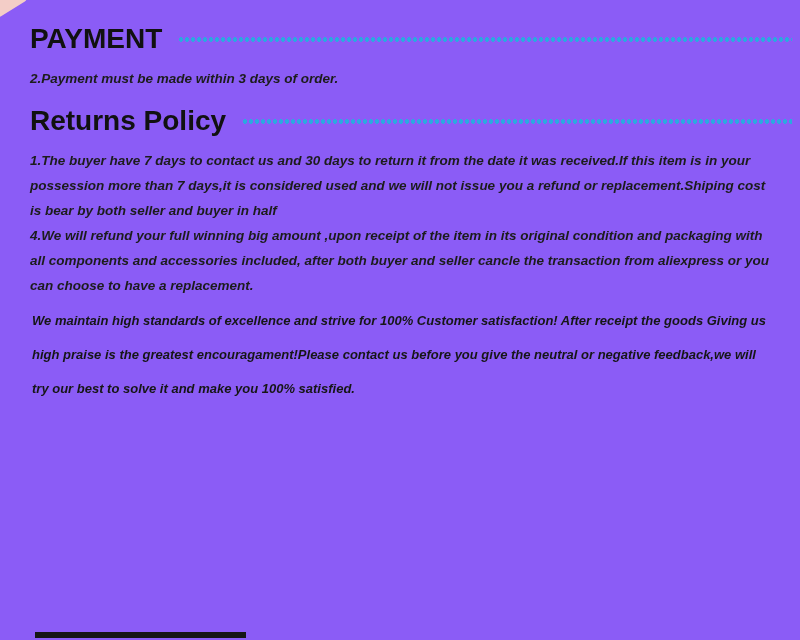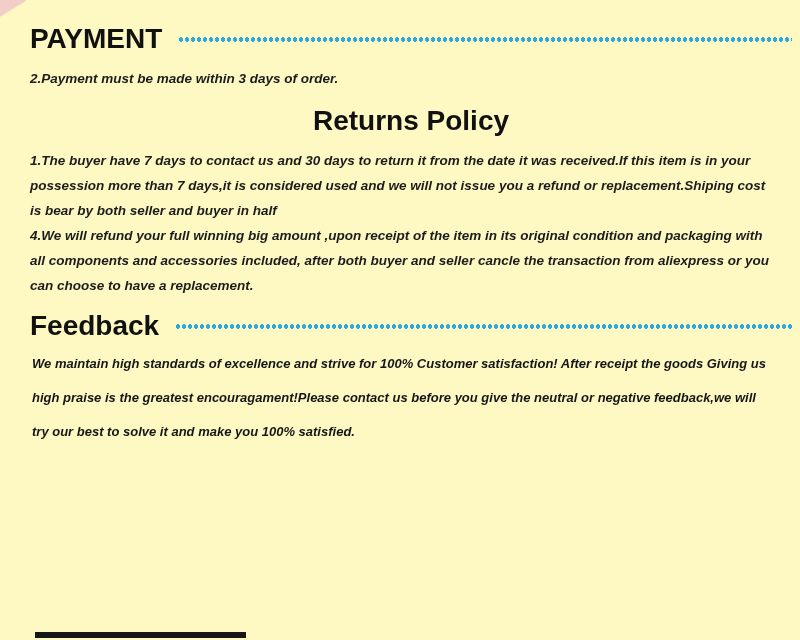--- a/index.html
+++ b/index.html
@@ -4,21 +4,21 @@
 <style>
   html, body { margin: 0; padding: 0; }
   body {
     font-family: "Liberation Sans", "DejaVu Sans", sans-serif;
     background: #ffffff;
   }
   .page {
     position: relative;
     width: 800px;
     height: 640px;
-    background: #fef9c3;
+    background: #8b5cf6;
     overflow: hidden;
     box-sizing: border-box;
     padding: 22px 8px 0 30px;
     color: #1f1f1f;
   }
   .corner-mark {
     position: absolute;
     top: -5px;
     left: -8px;
     width: 34px;
@@ -53,21 +53,21 @@
   .policy-item {
     margin: 0;
     max-width: 742px;
     font-style: italic;
     font-weight: 600;
     font-size: 13.5px;
     line-height: 25px;
     color: #1c1c1c;
   }
   .header-payment { margin-top: 2px; }
-  .header-returns { margin-top: 15px; flex-direction: column; }
+  .header-returns { margin-top: 15px; }
   .header-feedback { margin-top: 13px; }
   .feedback-paragraph {
     margin: 6px 0 0 2px;
     max-width: 742px;
     font-style: italic;
     font-weight: bold;
     font-size: 13px;
     line-height: 34px;
     color: #161616;
   }
@@ -102,22 +102,18 @@
       <h1 class="section-title">Returns Policy</h1>
       <div class="dotted-line"></div>
     </div>
     <div class="items">
       <p class="policy-item">1.The buyer have 7 days to contact us and 30 days to return it from the date it was received.If this item is in your possession more than 7 days,it is considered used and we will not issue you a refund or replacement.Shiping cost is bear by both seller and buyer in half</p>
       <p class="policy-item">4.We will refund your full winning big amount ,upon receipt of the item in its original condition and packaging with all components and accessories included, after both buyer and seller cancle the transaction from aliexpress or you can choose to have a replacement.</p>
     </div>
   </div>
 
   <div>
-    <div class="section-header header-feedback">
-      <h1 class="section-title">Feedback</h1>
-      <div class="dotted-line"></div>
-    </div>
     <p class="feedback-paragraph">We maintain high standards of excellence and strive for 100% Customer satisfaction! After receipt the goods Giving us high praise is the greatest encouragament!Please contact us before you give the neutral or negative feedback,we will try our best to solve it and make you 100% satisfied.</p>
   </div>
 
   <div class="bottom-bar"></div>
 
 </div>
 
 </body></html>

